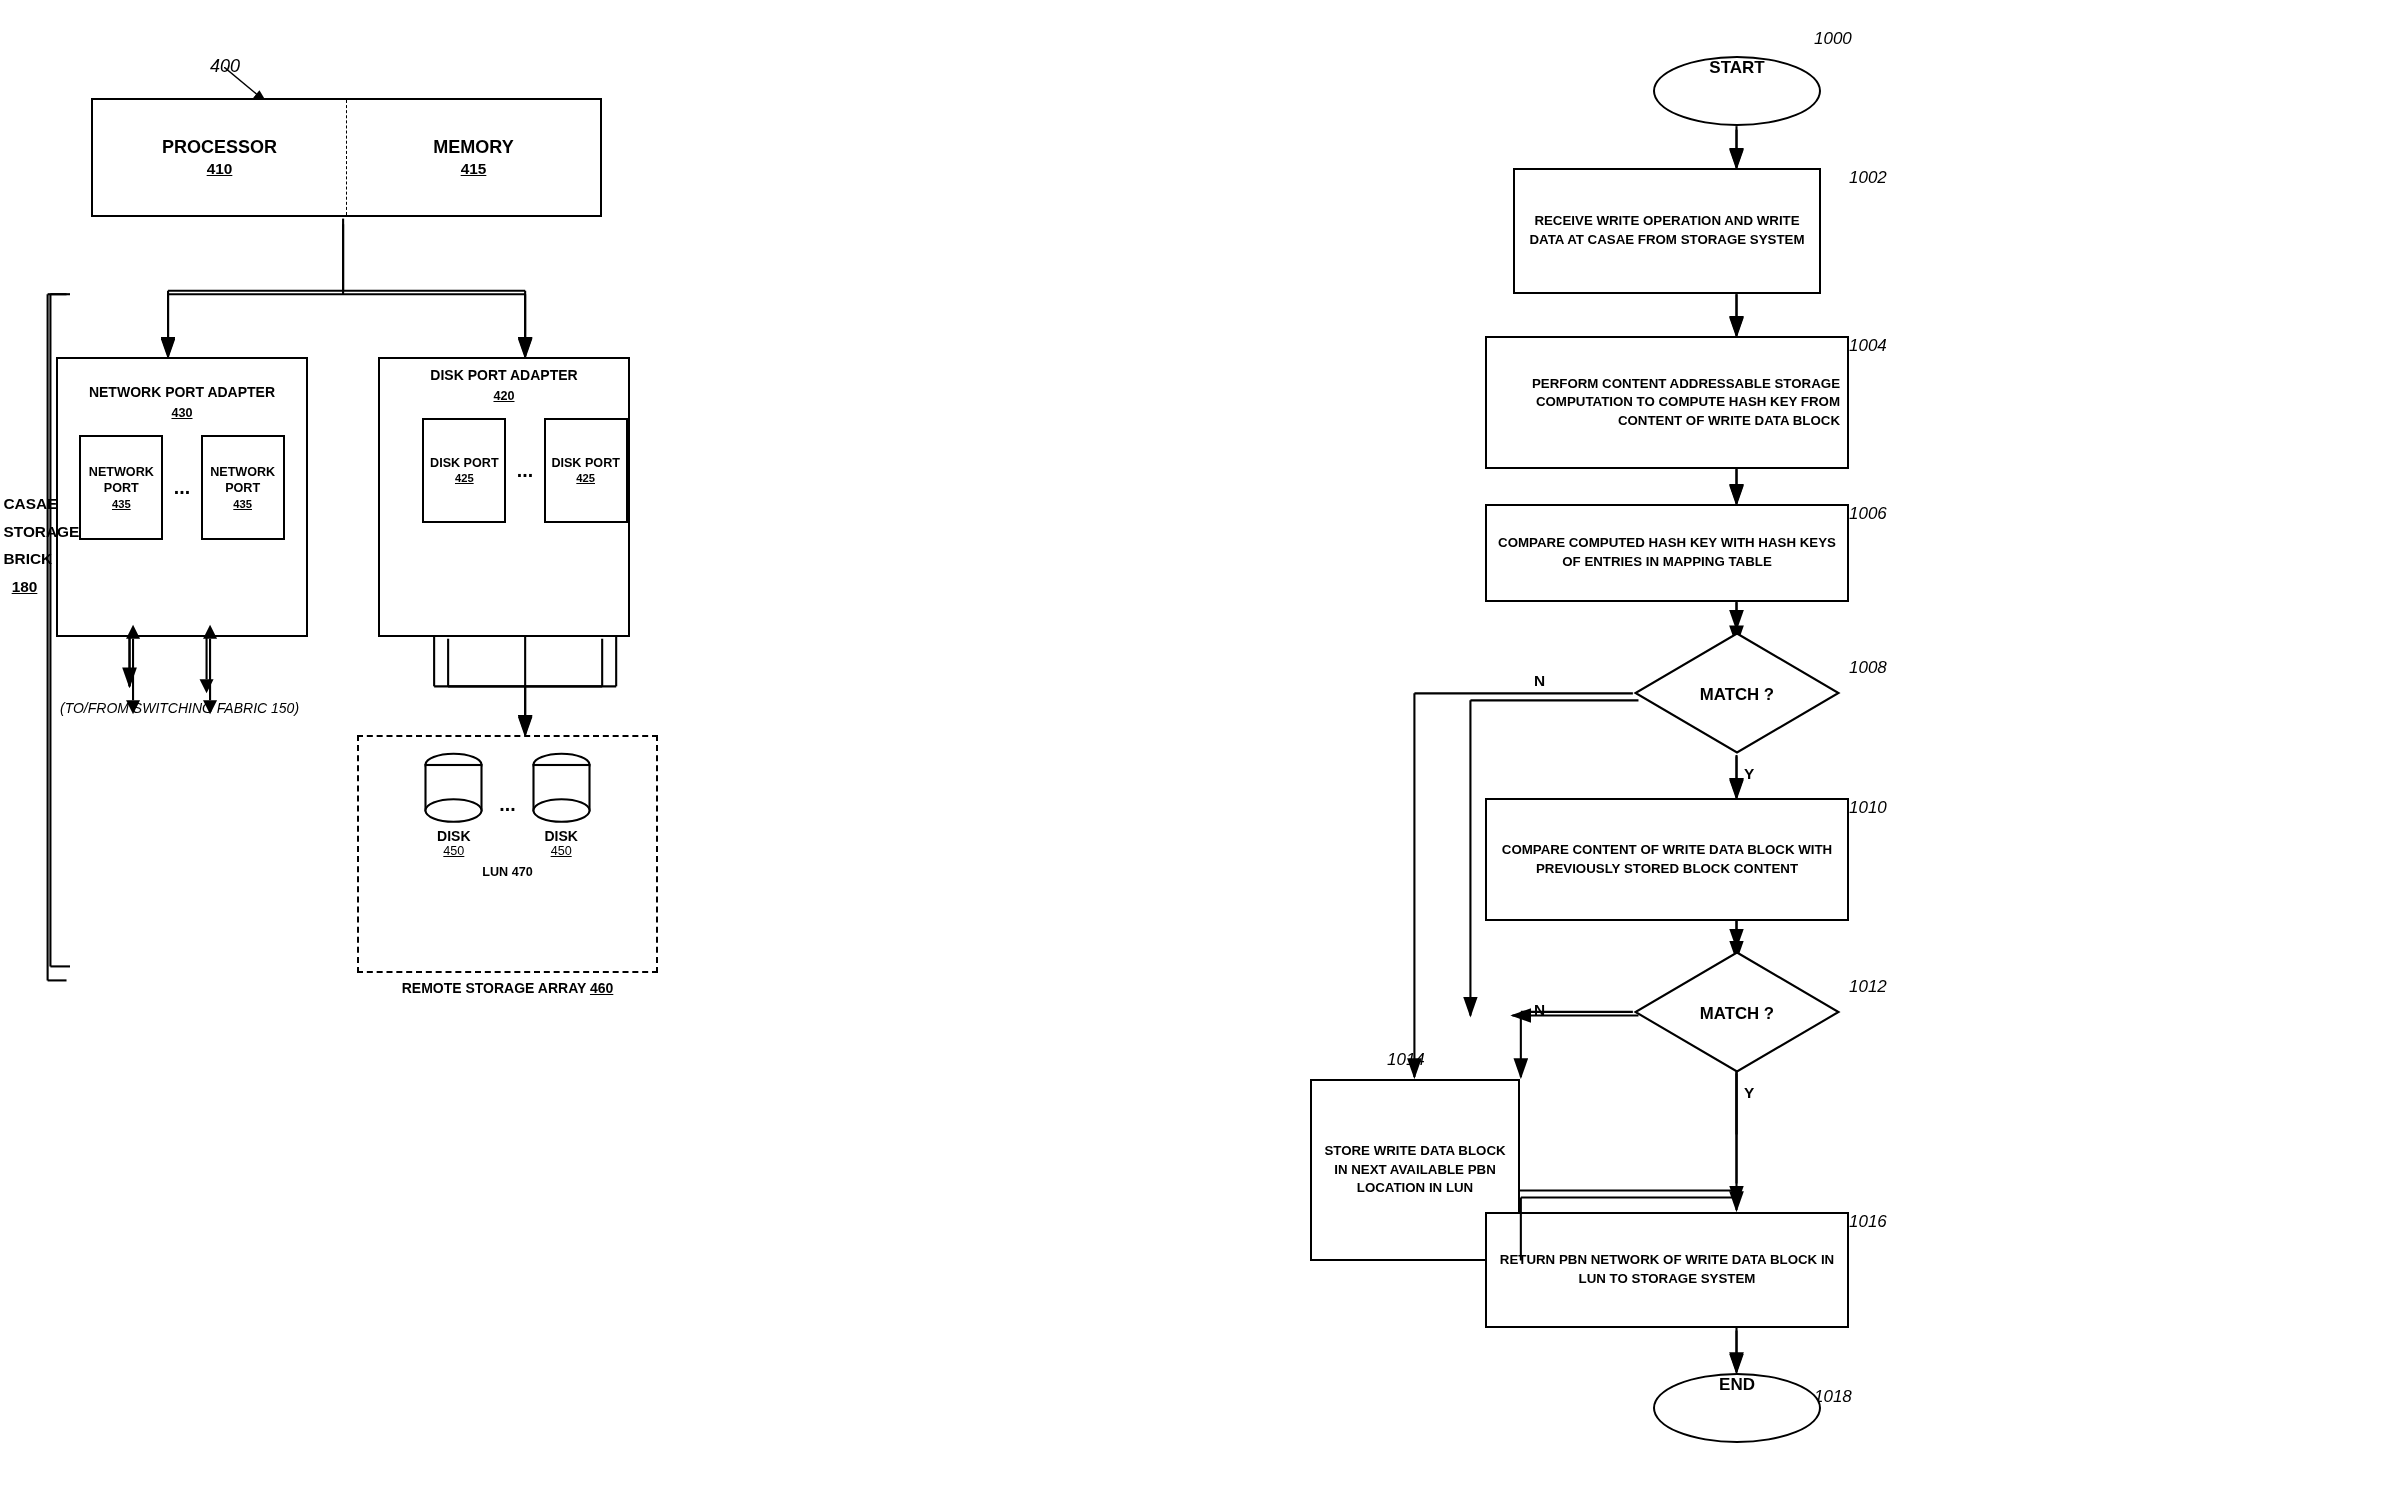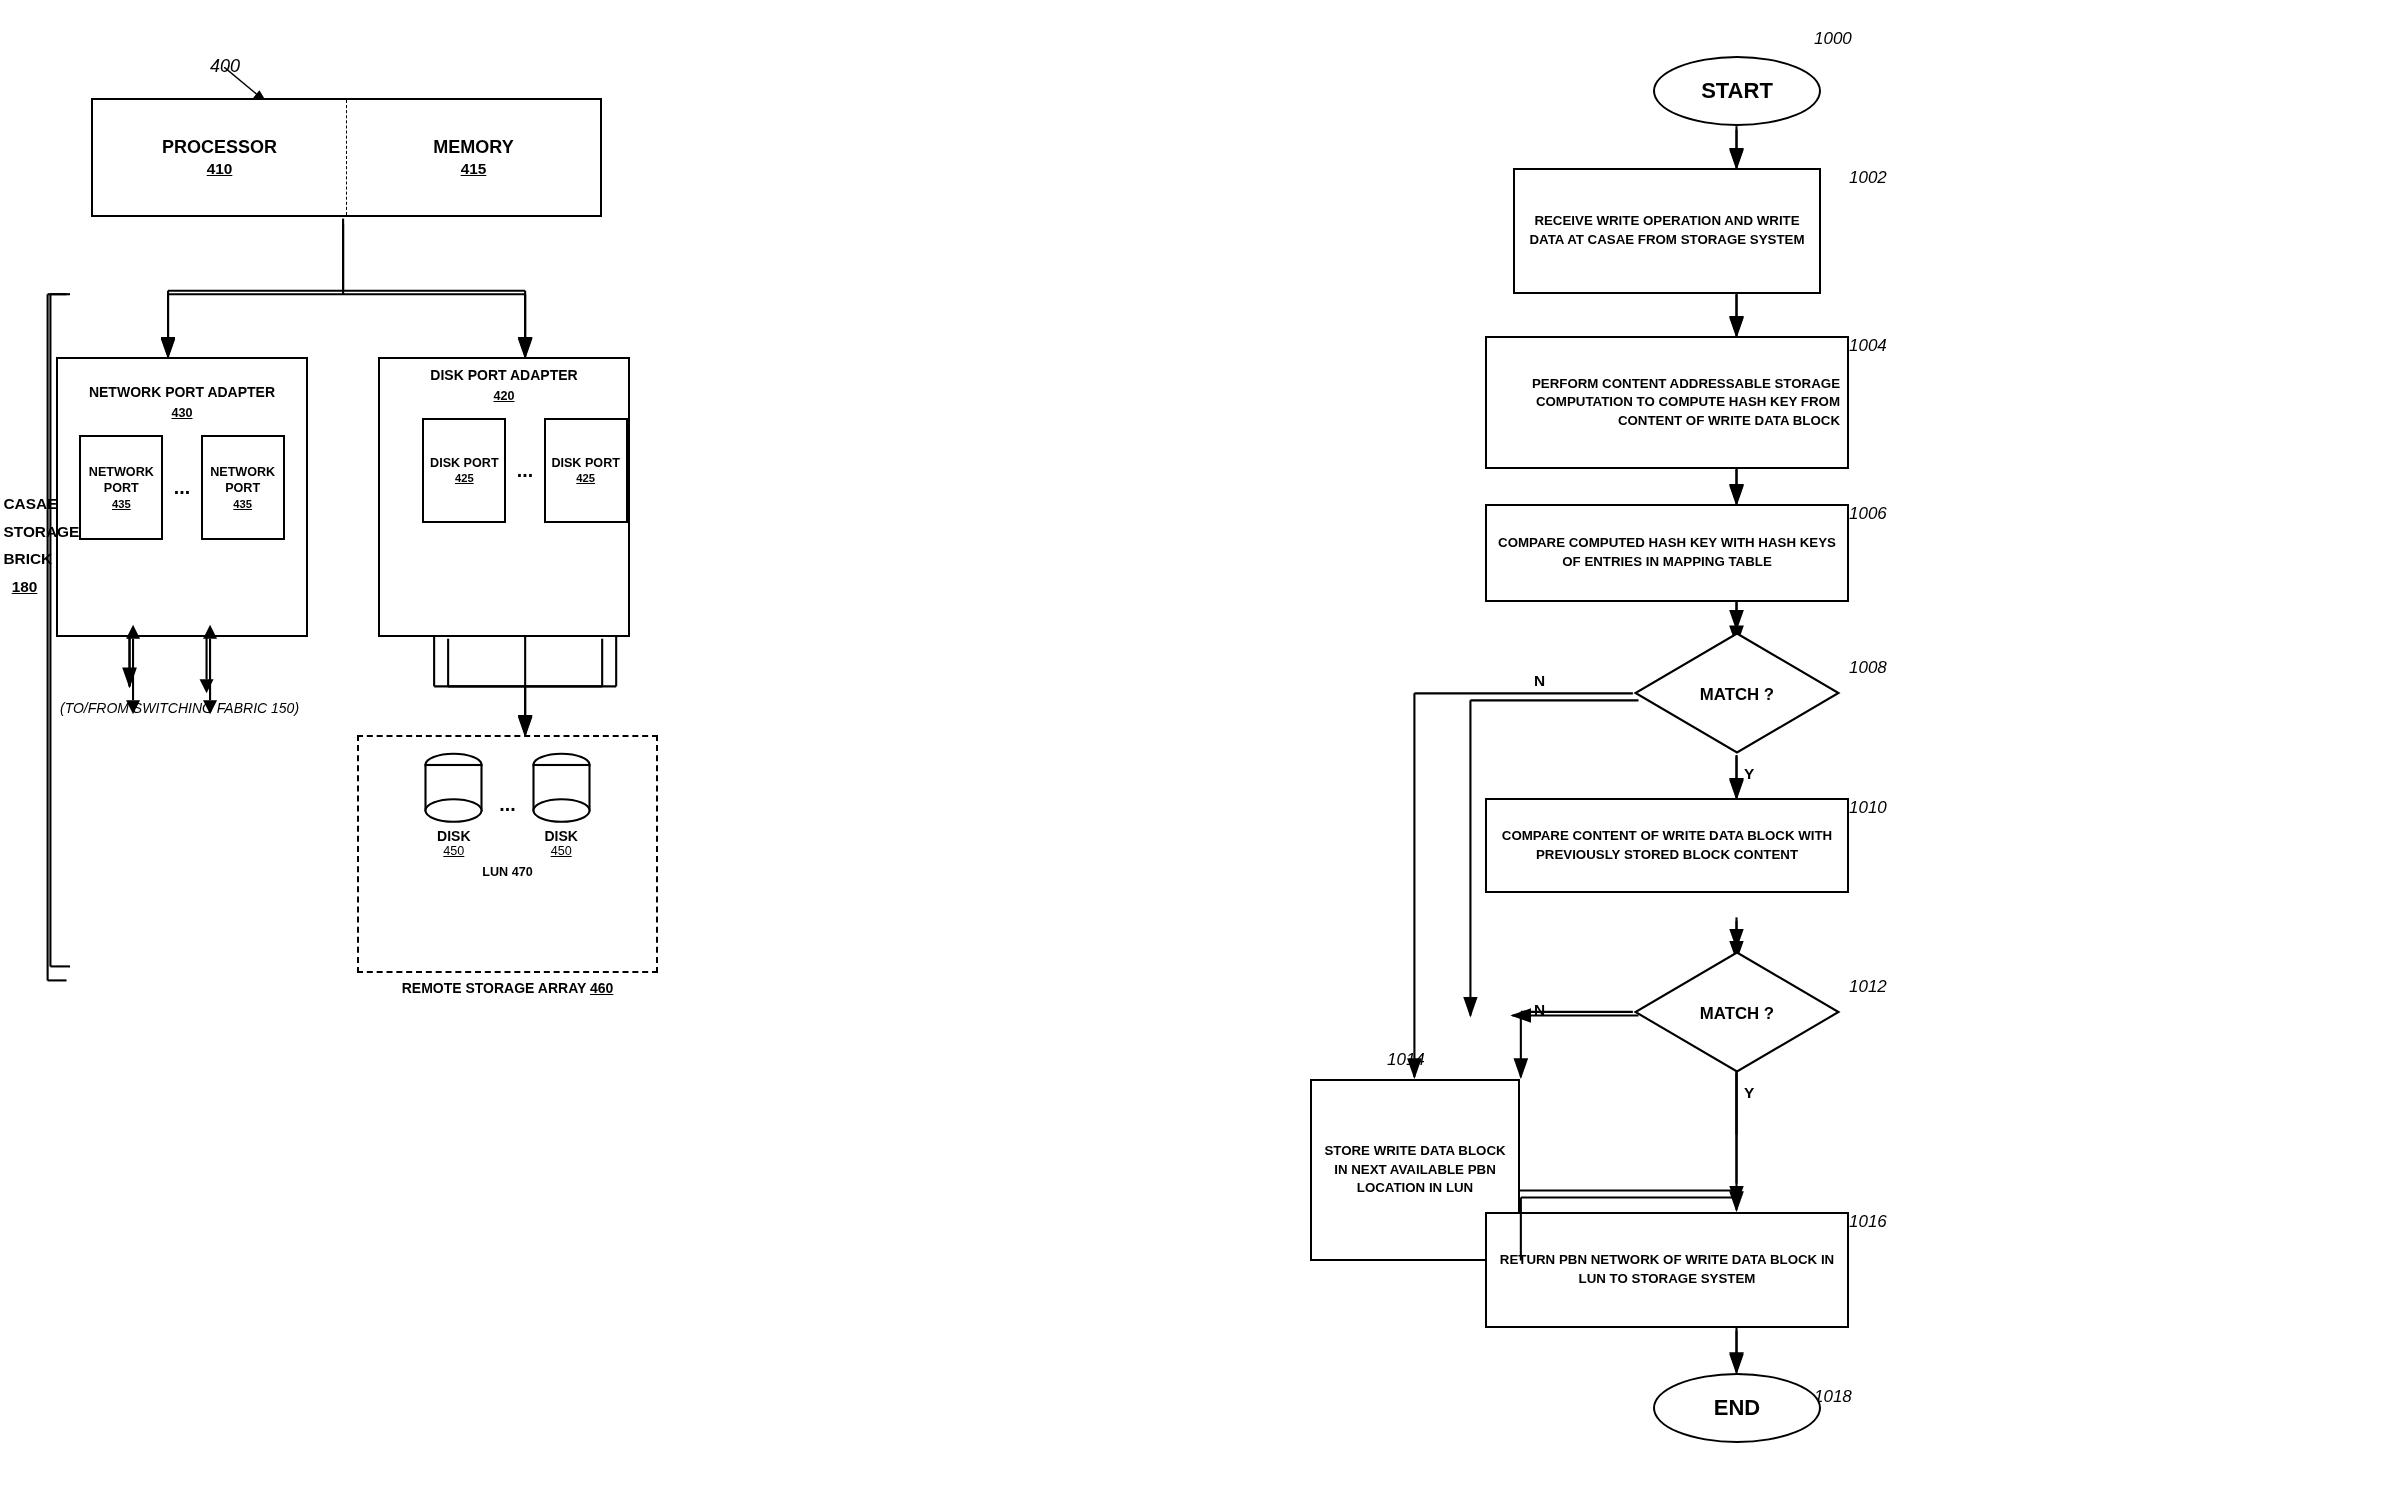--- a/index.html
+++ b/index.html
@@ -33,24 +33,23 @@
       line-height: 1.3;
     }
     .dashed-box {
       border: 2.1px dashed #000;
     }
     .ellipse {
       position: absolute;
       border: 2.1px solid #000;
       background: #fff;
       display: flex;
-      align-items: center;
       justify-content: center;
       text-align: center;
-      font-size: 22px;
+      font-size: 17px;
       font-weight: bold;
       border-radius: 50%;
     }
     .flow-box {
       position: absolute;
       border: 2.1px solid #000;
       background: #fff;
       display: flex;
       align-items: center;
       justify-content: center;
@@ -271,21 +270,21 @@
     <polygon points="150,5 295,90 150,175 5,90" fill="white" stroke="black" stroke-width="3"></polygon>
     <text x="150" y="100" text-anchor="middle" font-size="24" font-weight="bold" fill="black">MATCH ?</text>
   </svg>
 
   <div style="position:absolute;left:1534px;top:672px;font-size:15.4px;font-weight:bold;">N</div>
 
   <div style="position:absolute;left:1744px;top:765px;font-size:15.4px;font-weight:bold;">Y</div>
 
   <div style="position:absolute;left:1849px;top:798px;font-size:17px;font-style:italic;">1010</div>
 
-  <div class="flow-box" style="left:1485px;top:798px;width:364px;height:95px;padding:7px;font-size:13.3px;">
+  <div class="flow-box" style="left:1485px;top:798px;width:364px;height:123px;padding:7px;font-size:13.3px;">
     <span>COMPARE CONTENT OF WRITE DATA BLOCK
 WITH PREVIOUSLY STORED BLOCK CONTENT</span>
   </div>
 
   <div style="position:absolute;left:1849px;top:977px;font-size:17px;font-style:italic;">1012</div>
 
   <svg style="position:absolute;left:1632px;top:949px;width:210px;height:126px;" xmlns="http://www.w3.org/2000/svg" viewBox="0 0 300 180" width="210" height="126">
     <polygon points="150,5 295,90 150,175 5,90" fill="white" stroke="black" stroke-width="3"></polygon>
     <text x="150" y="100" text-anchor="middle" font-size="24" font-weight="bold" fill="black">MATCH ?</text>
   </svg>

